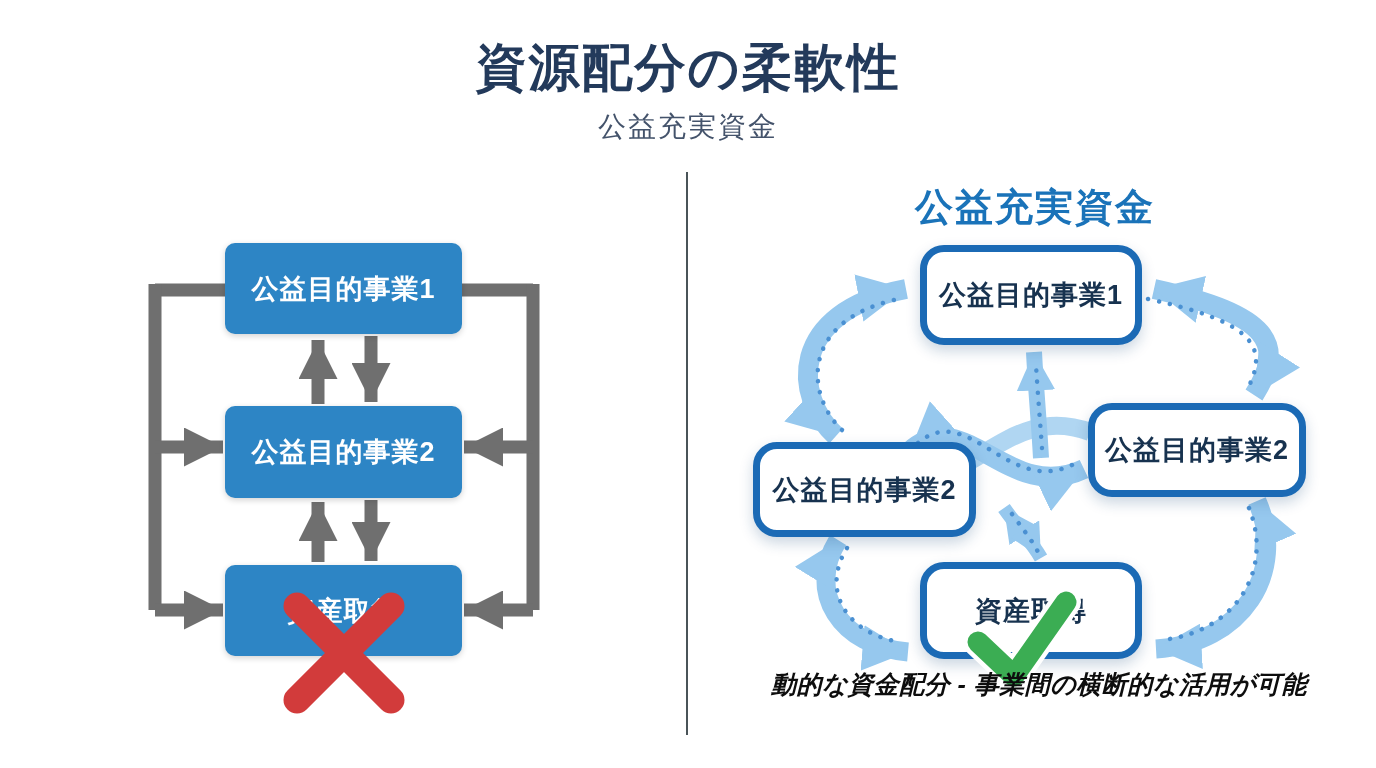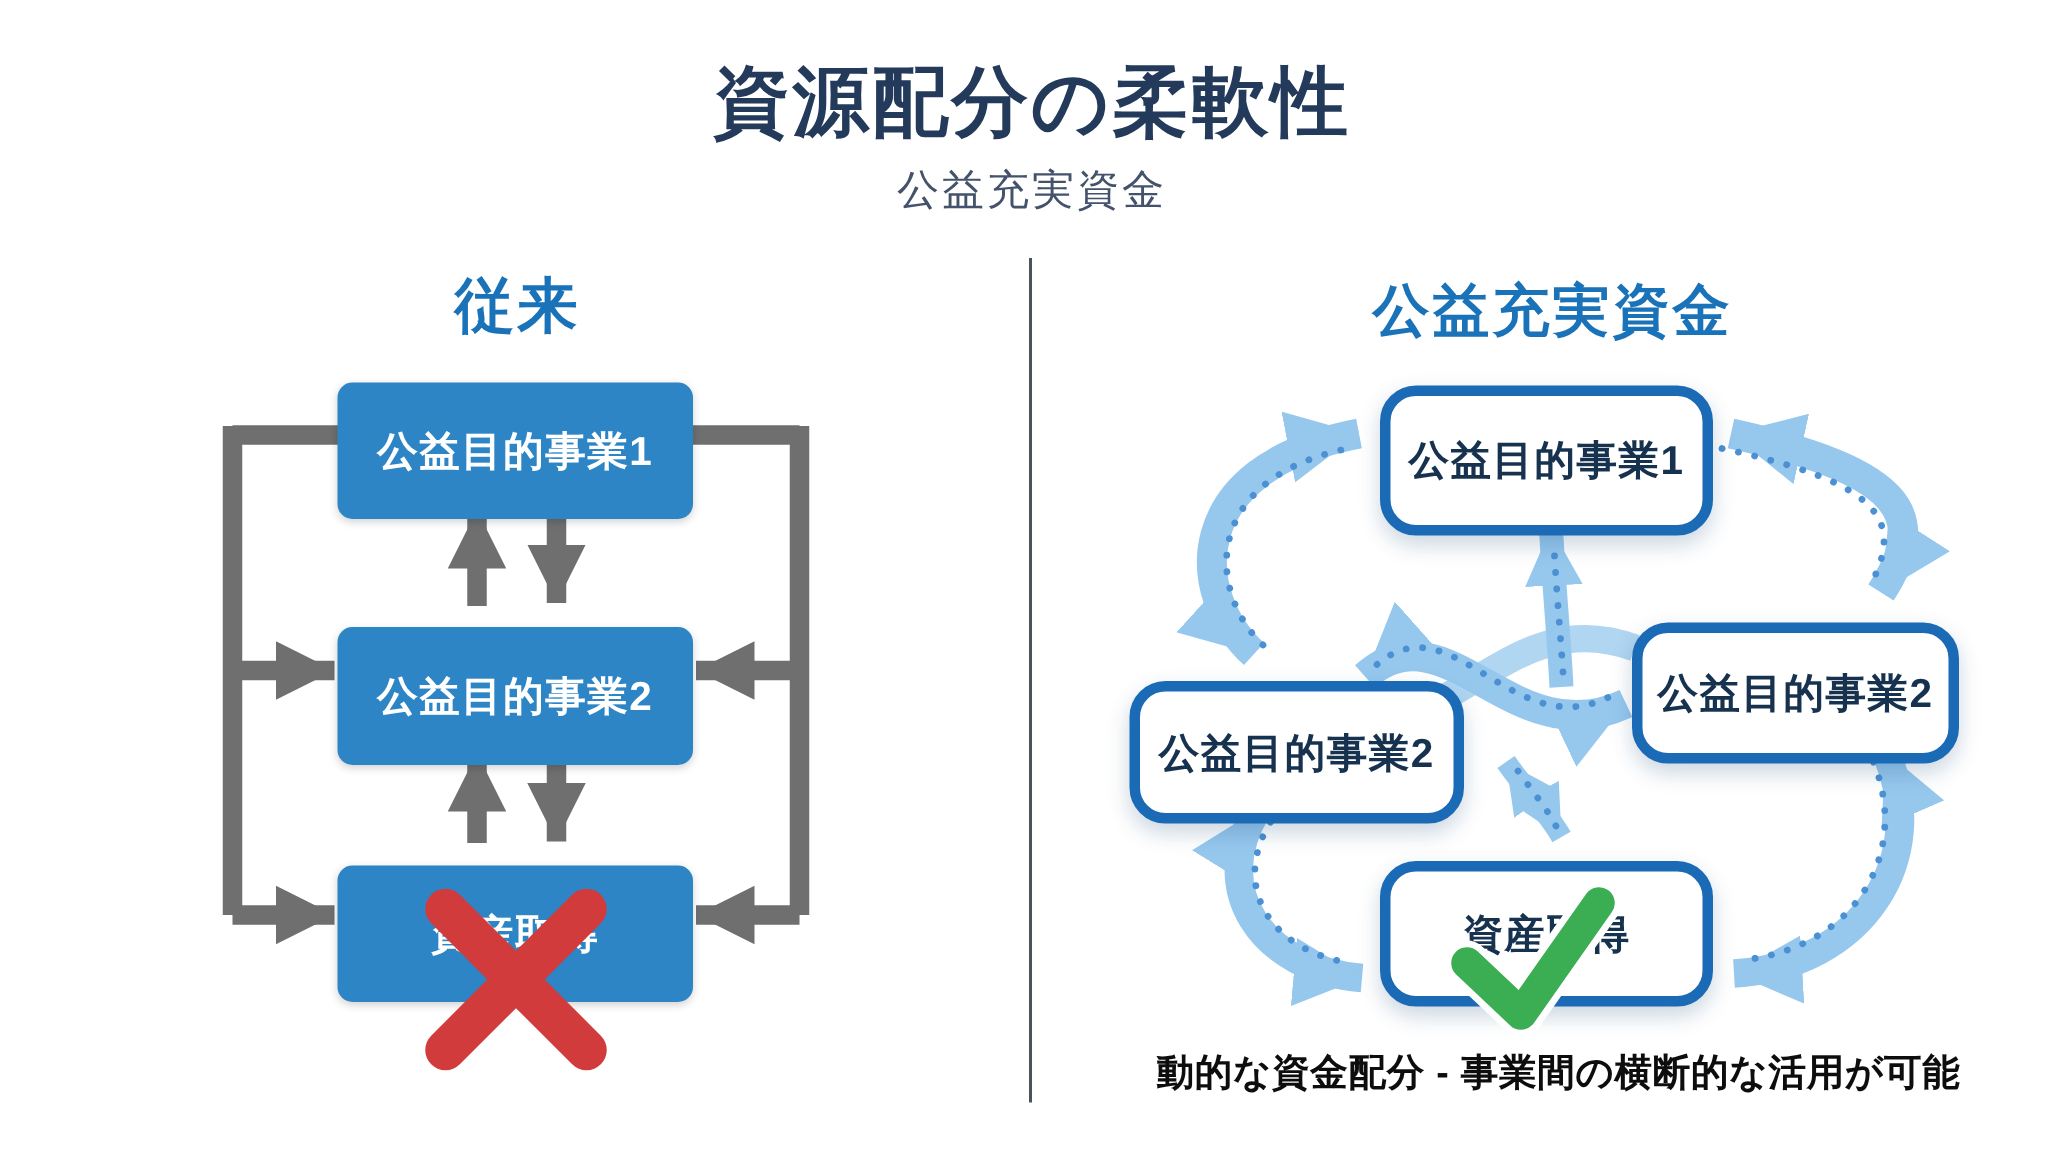--- a/index.html
+++ b/index.html
@@ -19,26 +19,26 @@
   .divider{left:686px;top:172px;width:2px;height:563px;background:#4a5458;}
   .panel-heading{
     font-size:40px;font-weight:900;color:#1a73b9;text-align:center;letter-spacing:2px;z-index:4;
   }
   .heading-left{left:60px;top:176px;width:570px;}
   .heading-right{left:720px;top:182px;width:630px;font-size:38px;}
   .caption{
     font-size:25px;font-weight:800;color:#0d0d0d;text-align:center;z-index:4;letter-spacing:0.5px;
   }
   .caption-left{left:52px;top:694px;width:590px;}
-  .caption-right{left:714px;top:698px;width:650px;}
+  .caption-right{left:714px;top:668px;width:650px;font-style:italic;}
   .svg-layer{left:0;top:0;width:1376px;height:768px;z-index:1;}
   .svg-front{left:0;top:0;width:1376px;height:768px;z-index:3;pointer-events:none;}
   .box{
     display:flex;align-items:center;justify-content:center;text-align:left;
-    z-index:2;font-weight:800;letter-spacing:1px;margin-top:12px;
+    z-index:2;font-weight:800;letter-spacing:1px;
   }
   .box-solid{
     background:#2d85c5;color:#ffffff;border-radius:10px;font-size:27px;
     box-shadow:0 2px 6px rgba(0,0,0,0.18);
   }
   .box-outline{
     background:#ffffff;color:#17324f;border:7px solid #1b6ab5;border-radius:24px;
     font-size:27px;box-shadow:0 6px 14px rgba(20,70,120,0.22);
   }
   
@@ -53,21 +53,20 @@
 </style>
 </head>
 <body>
 
 <div class="page">
 
   <div class="abs page-title">資源配分の柔軟性</div>
   <div class="abs page-subtitle">公益充実資金</div>
   <div class="abs divider"></div>
 
-  <div class="abs panel-heading heading-left">従来</div>
   <div class="abs panel-heading heading-right">公益充実資金</div>
 
   <svg class="abs svg-layer" viewBox="0 0 1376 768">
     <defs>
       <marker id="gh" viewBox="0 0 4 4" refX="4" refY="2" markerWidth="3" markerHeight="3" orient="auto-start-reverse">
         <path d="M0,0 L4,2 L0,4 Z" fill="#6f6f6f"></path>
       </marker>
       <marker id="bh" viewBox="0 0 4 4" refX="4" refY="2" markerWidth="2.4" markerHeight="2.4" orient="auto-start-reverse">
         <path d="M0,0 L4,2 L0,4 Z" fill="#96c8ee"></path>
       </marker>

